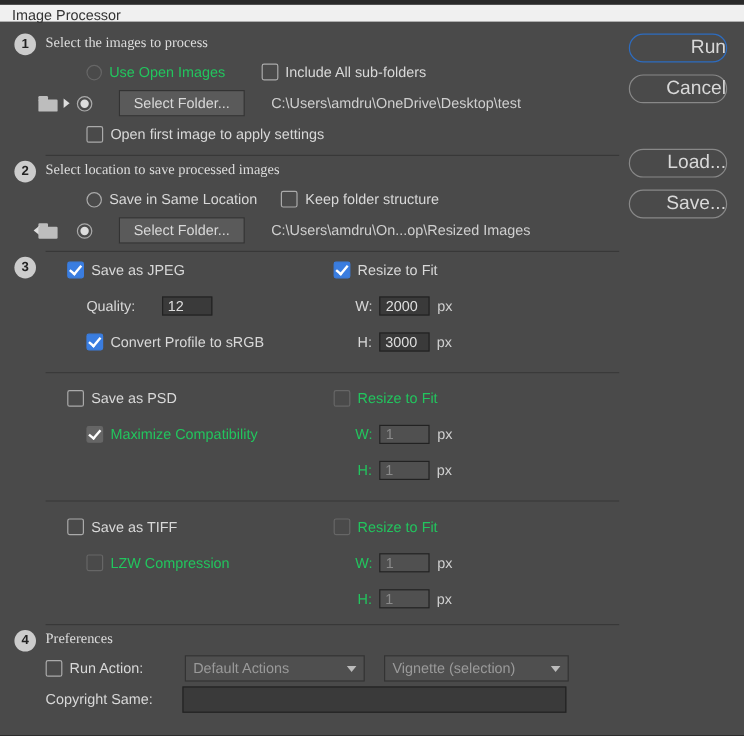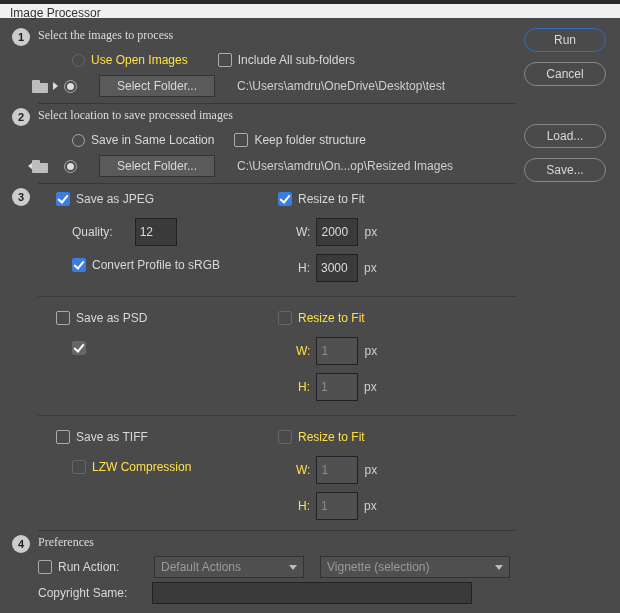--- a/index.html
+++ b/index.html
@@ -2,40 +2,40 @@
 <html><head>
 <meta charset="utf-8">
 <style>
   * { box-sizing: border-box; margin: 0; padding: 0; }
   html, body { width: 620px; height: 613px; font-family: Arial, sans-serif; font-size: 12px; background: #1a1a1a; }
   .window { width: 620px; height: 613px; background: #4a4a4a; position: relative; }
   .titlebar { height: 18px; background: #f0f0f0; border-top: 4px solid #2a2a2a; color: #333; padding: 2px 10px 0 10px; font-size: 12px; }
   .main { display: flex; height: calc(100% - 22px); }
   .content { flex: 1; padding: 10px 8px 0 12px; color: #d8d8d8; overflow: hidden; }
   .sidebar { width: 96px; padding: 10px 10px 0 0; }
-  .btn-pill { display:block; width: 82px; height: 24px; border: 1px solid #888; border-radius: 12px; background: transparent; color: #d8d8d8; font-size: 12px; text-align:center; line-height:22px; margin-bottom: 10px; cursor:pointer; }
+  .btn-pill { display:block; width: 82px; height: 24px; border: 1px solid #888; border-radius: 12px; background: transparent; color: #d8d8d8; font-size: 16px; text-align:right; line-height:22px; margin-bottom: 10px; cursor:pointer; }
   .btn-pill.primary { border-color: #2d6cc0; }
   .group-gap { height: 28px; }
   .section { position: relative; padding-left: 26px; margin-bottom: 6px; }
   .section-title { color: #dcdcdc; margin-bottom: 6px; font-family: Liberation Serif, serif; }
   .step-circle { position:absolute; left:0; top:0; width:18px; height:18px; border-radius:50%; background:#ccc; color:#222; font-weight:bold; font-size:11px; text-align:center; line-height:18px; }
   .row { display:flex; align-items:center; gap:6px; min-height:22px; margin-bottom:4px; }
   .indent1 { padding-left: 34px; }
   .indent05 { padding-left: 18px; }
   .radio { width:13px; height:13px; border:1px solid #aaa; border-radius:50%; background:transparent; display:inline-block; position:relative; }
   .radio.selected::after { content:""; position:absolute; left:2px; top:2px; width:7px; height:7px; border-radius:50%; background:#ddd; }
   .radio.disabled { border-color:#666; }
   .check { width:14px; height:14px; border:1px solid #aaa; background:transparent; display:inline-block; position:relative; border-radius:2px; }
   .check.checked { background:#3a7de0; border-color:#3a7de0; }
   .check.checked::after { content:""; position:absolute; left:3px; top:0px; width:4px; height:8px; border:solid #fff; border-width:0 2px 2px 0; transform:rotate(40deg); }
   .check.disabled { border-color:#666; }
   .check.disabled.checked { background:#666; border-color:#666; }
-  .disabled-text { color:#fde047; }
-  .btn-select { width:116px; height:22px; background:#5a5a5a; border:1px solid #333; color:#d8d8d8; font-size:12px; text-align:center; line-height:20px; cursor:pointer; }
-  .num-input { width:42px; height:28px; background:#3a3a3a; border:1px solid #222; color:#ddd; padding:0 4px; font-size:12px; }
+  .disabled-text { color:#22c55e; }
+  .btn-select { width:105px; height:22px; background:#5a5a5a; border:1px solid #333; color:#d8d8d8; font-size:12px; text-align:center; line-height:20px; cursor:pointer; }
+  .num-input { width:42px; height:16px; background:#3a3a3a; border:1px solid #222; color:#ddd; padding:0 4px; font-size:12px; }
   .num-input.disabled { background:#505050; color:#8a8a8a; }
   .path { color:#cfcfcf; font-size:12px; }
   .divider { border:none; border-top:1px solid #383838; margin:4px 0 4px 26px; }
   .folder-icon { width:22px; height:16px; margin-right:4px; display:inline-block; position:relative; }
   .folder-icon::before { content:""; position:absolute; left:0; top:2px; width:8px; height:4px; background:#bdbdbd; border-radius:1px 1px 0 0; }
   .folder-icon::after { content:""; position:absolute; left:0; top:5px; width:16px; height:10px; background:#bdbdbd; border-radius:1px; }
   .folder-arrow { position:absolute; right:-4px; top:4px; width:0; height:0; border-left:5px solid #ddd; border-top:4px solid transparent; border-bottom:4px solid transparent; }
   .folder-arrow.left { right:auto; left:-4px; border-left:none; border-right:5px solid #ddd; }
   .lbl { display:inline-block; }
   .unit { color:#cfcfcf; }
@@ -74,20 +74,24 @@
           <span class="folder-icon">
               <span class="folder-arrow"></span>
             </span>
           <span class="radio selected"></span>
           <span style="width:10px"></span>
           <div class="btn-select">Select Folder...</div>
           <span style="width:10px"></span>
           <span class="path">C:\Users\amdru\OneDrive\Desktop\test</span>
         </div>
 
+        <div class="row indent1">
+          <span class="check"></span>
+          <span class="lbl">Open first image to apply settings</span>
+        </div>
       </div>
       <hr class="divider">
 
       <div class="section">
         <div class="step-circle">2</div>
         <div class="section-title">Select location to save processed images</div>
 
         <div class="row indent1">
           <span class="radio"></span>
           <span class="lbl">Save in Same Location</span>
@@ -151,20 +155,21 @@
         <hr class="subsection-divider">
 
         <div class="col-block">
           <div class="colL">
             <div class="row indent05">
               <span class="check"></span>
               <span class="lbl"><span>Save as </span><span class="underline">PSD</span></span>
             </div>
             <div class="row indent1" style="margin-top:8px">
               <span class="check disabled checked"></span>
+              <span class="lbl disabled-text">Maximize Compatibility</span>
             </div>
           </div>
           <div class="colR">
             <div class="row">
               <span class="check disabled"></span>
               <span class="lbl disabled-text">Resize to Fit</span>
             </div>
             <div class="row" style="margin-top:8px">
               <span style="width:12px"></span>
               <span class="lbl disabled-text">W:</span>
@@ -221,21 +226,21 @@
         <div class="section-title">Preferences</div>
 
         <div class="row">
           <span class="check"></span>
           <span class="lbl" style="width:90px">Run Action:</span>
           <div class="select" style="width:150px">
             <span>Default Actions</span>
             <span class="chev"></span>
           </div>
           <span style="width:4px"></span>
-          <div class="select" style="width:190px">
+          <div class="select" style="width:154px">
             <span>Vignette (selection)</span>
             <span class="chev"></span>
           </div>
         </div>
 
         <div class="row" style="margin-top:4px">
           <span class="lbl" style="width:108px">Copyright Same:</span>
           <input class="text-input" style="">
         </div>
 

